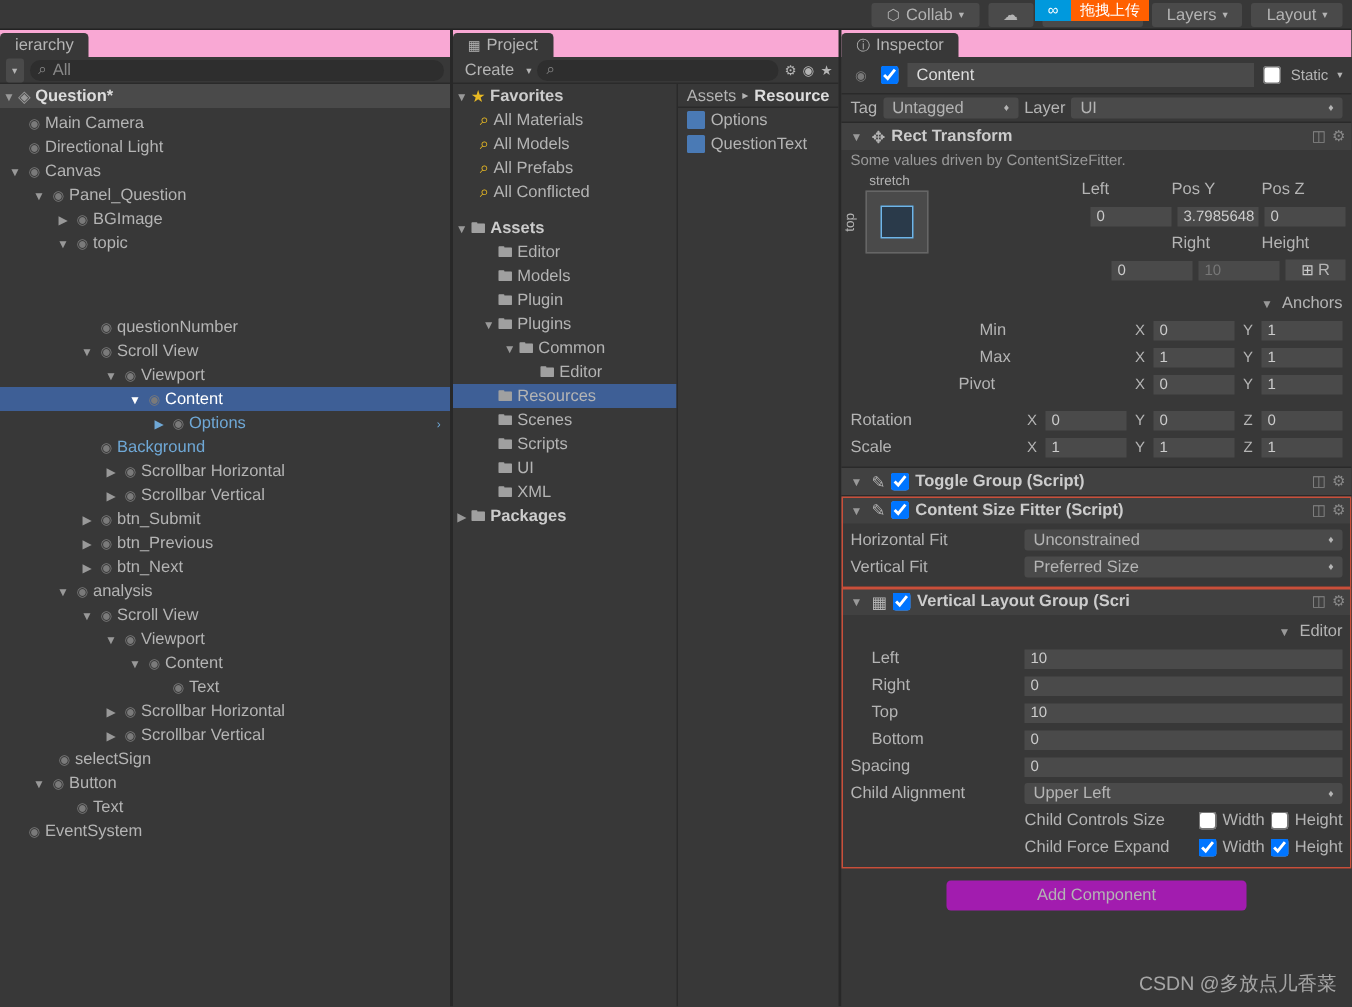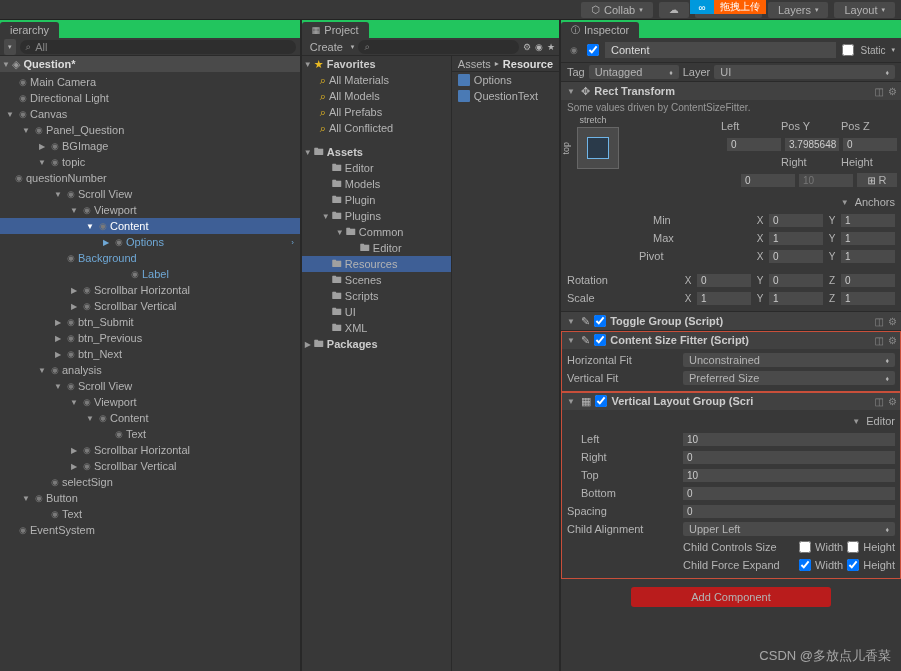--- a/index.html
+++ b/index.html
@@ -8,21 +8,21 @@
 .tb-btn { background:#4a4a4a; padding:2px 10px; border-radius:2px; display:flex; align-items:center; gap:4px; font-size:10px; height:16px; }
 .tb-btn .drop { font-size:7px; }
 .upload-badge { position:absolute; top:0; left:690px; display:flex; height:14px; z-index:10; }
 .upload-badge .ico { background:#0099dd; width:24px; display:flex; align-items:center; justify-content:center; color:#fff; font-size:10px; }
 .upload-badge .txt { background:#ff6000; padding:0 6px; display:flex; align-items:center; font-size:10px; color:#fff; }
 .panels { display:flex; height:651px; }
 .panel { background:#383838; display:flex; flex-direction:column; }
 .panel-hier { width:328px; border-right:2px solid #282828; }
 .panel-proj { width:275px; border-right:2px solid #282828; }
 .panel-insp { flex:1; }
-.tab-row { height:18px; background:#22c55e; display:flex; align-items:flex-end; }
+.tab-row { height:18px; background:#f9a8d4; display:flex; align-items:flex-end; }
 .tab { background:#383838; padding:2px 10px; border-radius:3px 3px 0 0; display:flex; align-items:center; gap:4px; font-size:11px; height:16px; }
 .tab .ico { font-size:9px; }
 .search-row { height:18px; display:flex; align-items:center; padding:2px 4px; gap:4px; border-bottom:1px solid #2a2a2a; }
 .search-input { flex:1; background:#2e2e2e; border-radius:8px; height:14px; padding:0 6px; display:flex; align-items:center; }
 .search-input::before { content:"⌕"; font-size:10px; color:#888; }
 .tree { flex:1; overflow:hidden; padding-top:2px; }
 .row { height:16px; display:flex; align-items:center; white-space:nowrap; }
 .row.sel { background:#3e5f96; color:#fff; }
 .row.sel * { color:#fff; }
 .row.sub-sel { color:#6fa8d6; }
@@ -53,21 +53,21 @@
 .comp-head .mini { font-size:10px; color:#888; }
 .comp-body { padding:2px 6px 4px 6px; }
 .field-row { display:flex; align-items:center; height:18px; gap:4px;justify-content:flex-end; }
 .field-row .lab { flex:0 0 112px; font-size:11px; }
 .num-box { background:#4a4a4a; padding:1px 4px; font-size:10px; width:54px; color:#ccc; }
 .num-wide { background:#4a4a4a; padding:1px 4px; font-size:10px; flex:1; color:#ccc; }
 .xyz { width:10px; text-align:center; font-size:10px; }
 .anchor-box { width:42px; height:42px; background:#4a4a4a; border:1px solid #666; margin:2px 6px; display:flex; align-items:center; justify-content:center; }
 .anchor-inner { width:22px; height:22px; border:1px solid #6fb5e8; background:#2a3a4a; }
 .note { font-size:10px; color:#999; padding:2px 6px; }
-.add-comp { margin:8px auto; width:200px; text-align:center; background:#b91c1c; padding:4px; border-radius:3px; }
+.add-comp { margin:8px auto; width:200px; text-align:center; background:#a21caf; padding:4px; border-radius:3px; }
 .watermark { position:absolute; bottom:6px; right:10px; font-size:13px; color:#e0e0e0; opacity:0.65; }
 .chk { width:12px; height:12px; }
 </style>
 </head>
 <body>
 
 <div class="upload-badge">
   <div class="ico">∞</div>
   <div class="txt">拖拽上传</div>
 </div>
@@ -134,21 +134,21 @@
         <div class="row" style="padding-left: 36px;">
           <span class="fold">▶</span>
           <span class="cube"></span>
           <span>BGImage</span>
         </div>
         <div class="row" style="padding-left: 36px;">
           <span class="fold">▼</span>
           <span class="cube"></span>
           <span>topic</span>
         </div>
-        <div class="row" style="">
+        <div class="row" style="padding-left: 52px; margin-top: 40px;">
           <span class="fold"></span>
           <span class="cube"></span>
           <span>questionNumber</span>
         </div>
         <div class="row" style="padding-left: 52px;">
           <span class="fold">▼</span>
           <span class="cube"></span>
           <span>Scroll View</span>
         </div>
         <div class="row" style="padding-left: 68px;">
@@ -165,25 +165,20 @@
           <span class="fold">▶</span>
           <span class="cube"></span>
           <span>Options</span>
           <span style="margin-left:auto;padding-right:6px;font-size:8px">›</span>
         </div>
         <div class="row sub-sel" style="padding-left: 52px;">
           <span class="fold"></span>
           <span class="cube"></span>
           <span>Background</span>
         </div>
-        <div class="row sub-sel" style="padding-left: 116px;">
-          <span class="fold"></span>
-          <span class="cube"></span>
-          <span>Label</span>
-        </div>
         <div class="row" style="padding-left: 68px;">
           <span class="fold">▶</span>
           <span class="cube"></span>
           <span>Scrollbar Horizontal</span>
         </div>
         <div class="row" style="padding-left: 68px;">
           <span class="fold">▶</span>
           <span class="cube"></span>
           <span>Scrollbar Vertical</span>
         </div>
@@ -230,21 +225,21 @@
         <div class="row" style="padding-left: 68px;">
           <span class="fold">▶</span>
           <span class="cube"></span>
           <span>Scrollbar Horizontal</span>
         </div>
         <div class="row" style="padding-left: 68px;">
           <span class="fold">▶</span>
           <span class="cube"></span>
           <span>Scrollbar Vertical</span>
         </div>
-        <div class="row" style="padding-left: 36px;">
+        <div class="row" style="padding-left: 24px;">
           <span class="fold"></span>
           <span class="cube"></span>
           <span>selectSign</span>
         </div>
         <div class="row" style="padding-left: 20px;">
           <span class="fold">▼</span>
           <span class="cube"></span>
           <span>Button</span>
         </div>
         <div class="row" style="padding-left: 36px;">

